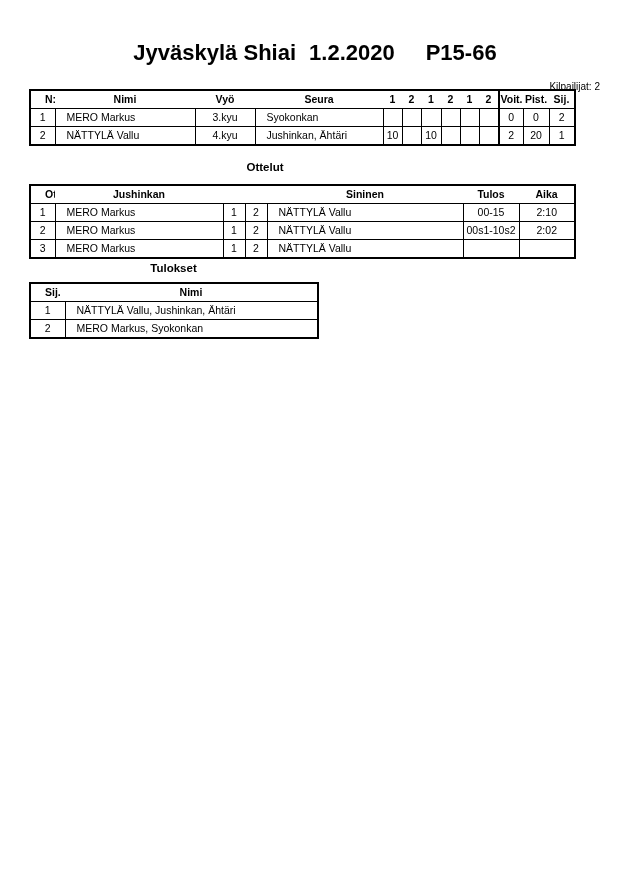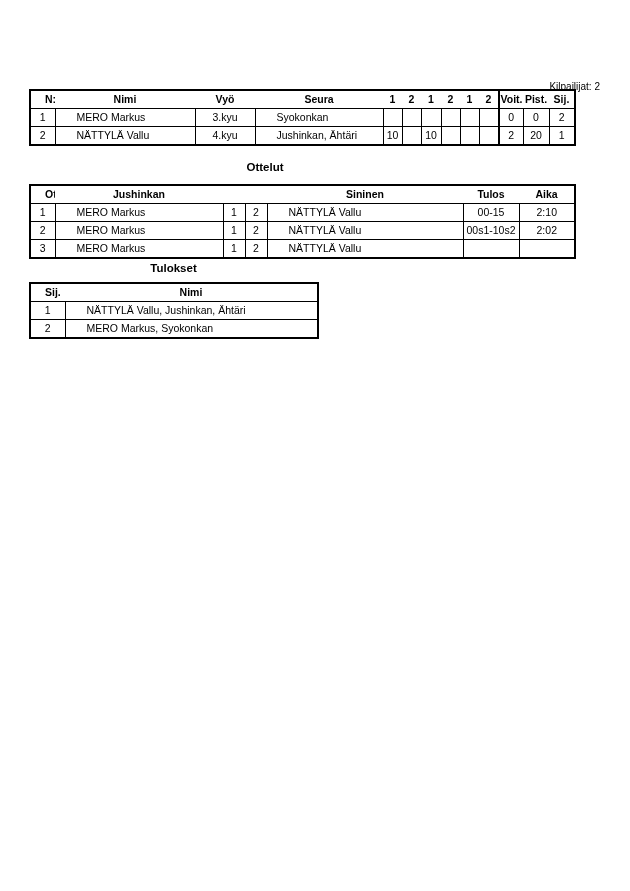--- a/index.html
+++ b/index.html
@@ -33,28 +33,33 @@
   #tbl-matches     { left:29px; top:184px; width:546px; }
   #tbl-results     { left:29px; top:282px; width:288px; }
   td, th {
     font-size:10.5px; height:17px; padding:0; overflow:hidden;
     white-space:nowrap; font-weight:normal; line-height:17px;
   }
   td { border:1px solid #000; }
   th { border:0 solid #000; border-bottom:1px solid #000; font-weight:bold; height:16px; }
   .thick-l { border-left:2px solid #000 !important; }
   .center { text-align:center; }
-  .left   { text-align:left; padding-left:21px; }
+  .left   { text-align:left; padding-left:11px; }
   .flush  { text-align:left; padding-left:14px; }
 </style>
 </head>
 <body>
 
 <div class="page">
 
+  <div class="title">
+    <span class="t-event">Jyväskylä Shiai</span>
+    <span class="t-date">1.2.2020</span>
+    <span class="t-cat">P15-66</span>
+  </div>
 
   <div class="count-label">Kilpailijat: 2</div>
 
   <table id="tbl-competitors">
     <colgroup>
       <col style="width:25px">
         <col style="width:140px">
         <col style="width:60px">
         <col style="width:128px">
       <col style="width:19px">

